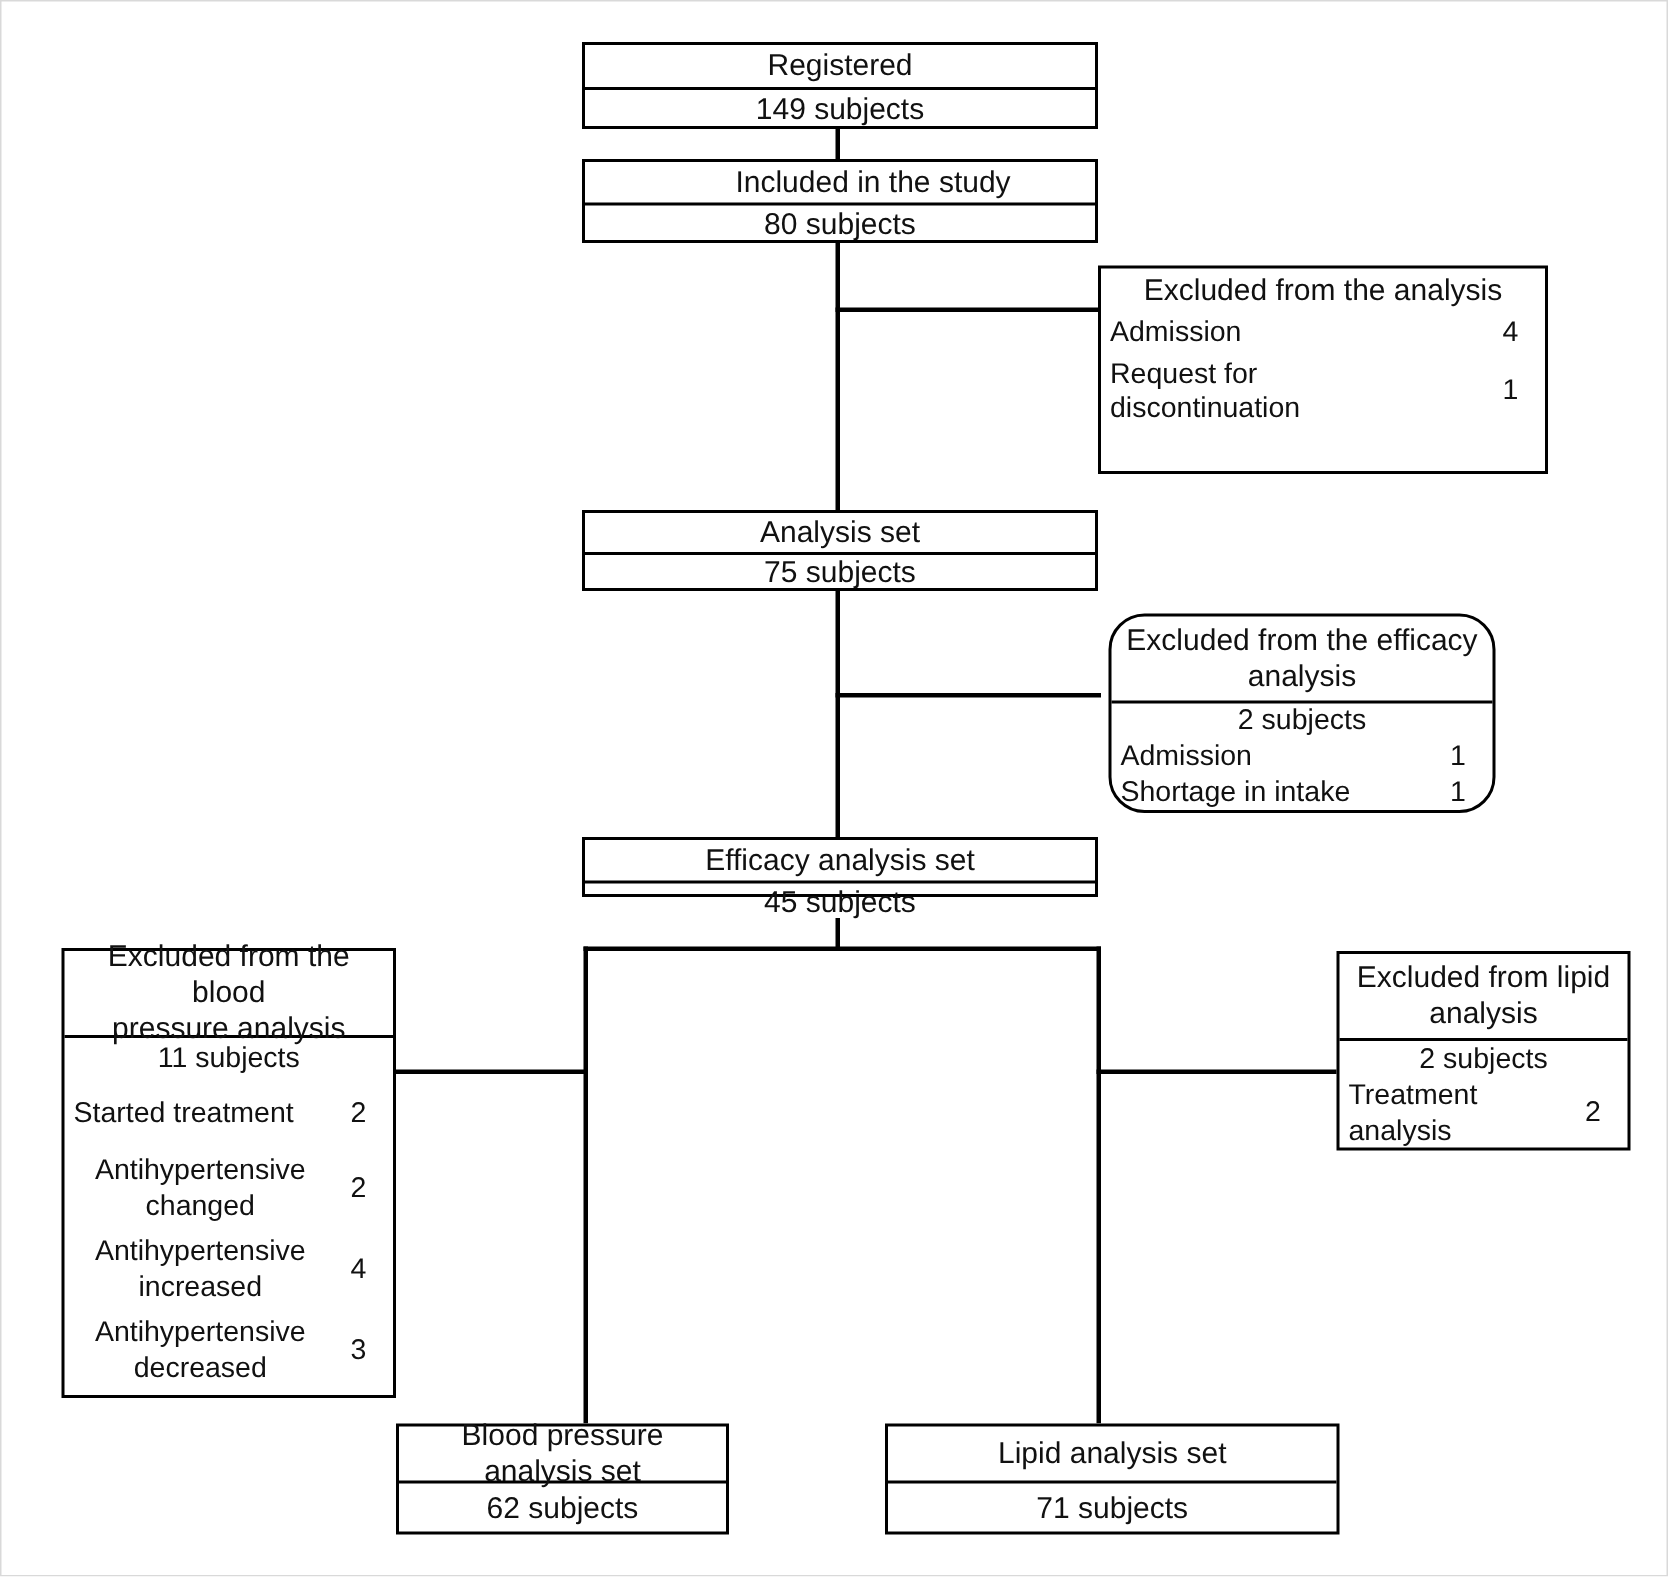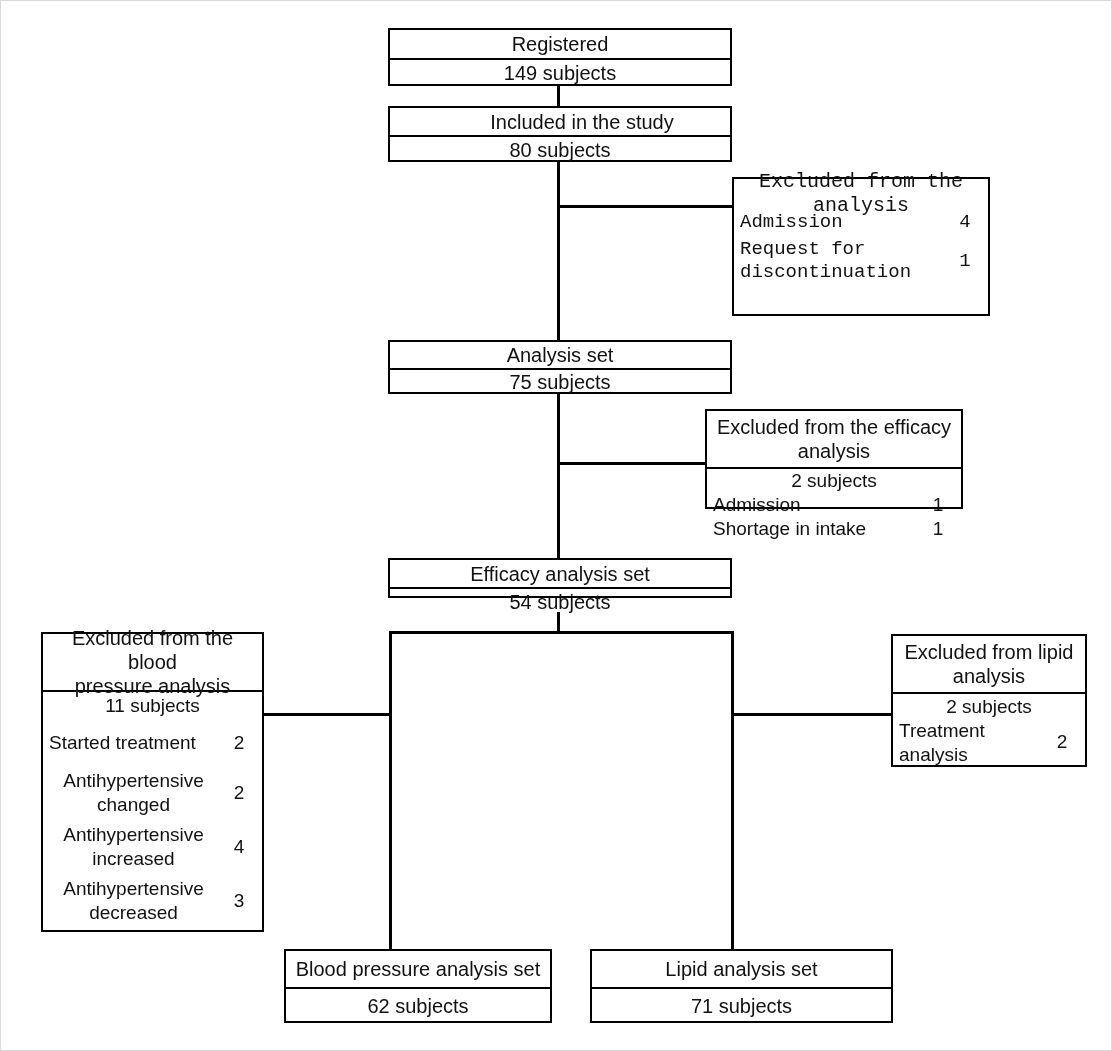--- a/index.html
+++ b/index.html
@@ -130,49 +130,49 @@
     <div class="row divider" style="height:27px;">80 subjects</div>
   </div>
 
   <div class="box" style="left:387px; top:339px; width:344px; height:54px;">
     <div class="row" style="height:26px;">Analysis set</div>
     <div class="row divider" style="height:26px;">75 subjects</div>
   </div>
 
   <div class="box" style="left:387px; top:557px; width:344px; height:40px;">
     <div class="row" style="height:27px;">Efficacy analysis set</div>
-    <div class="row divider" style="height:27px;">54 subjects</div>
-  </div>
-
-  <div class="box" style="left:263px; top:948px; width:268px; height:74px;margin-left:20px;">
+    <div class="row divider" style="height:27px;">45 subjects</div>
+  </div>
+
+  <div class="box" style="left:263px; top:948px; width:222px; height:74px;">
     <div class="row" style="height:36px;">Blood pressure analysis set</div>
     <div class="row divider" style="height:36px;">62 subjects</div>
   </div>
 
   <div class="box" style="left:589px; top:948px; width:303px; height:74px;">
     <div class="row" style="height:36px;">Lipid analysis set</div>
     <div class="row divider" style="height:36px;">71 subjects</div>
   </div>
 
-  <div class="box" style="left:731px; top:176px; width:258px; height:139px;font-family:Liberation Mono, monospace;">
+  <div class="box" style="left:731px; top:176px; width:300px; height:139px;">
     <div class="row" style="height:29px;">Excluded from the analysis</div>
     <div class="reason" style="height:28px;">
       <span class="lab">Admission</span>
       <span class="num">4</span>
     </div>
     <div class="reason" style="height:50px;">
       <span class="lab" style="line-height:1.22;">
         <span style="display:block;">Request for</span>
         <span style="display:block;">discontinuation</span>
       </span>
       <span class="num">1</span>
     </div>
   </div>
 
-  <div class="box" style="left:704px; top:408px; width:258px; height:100px;">
+  <div class="box" style="left:738px; top:408px; width:258px; height:133px;border-radius:24px;">
     <div class="row hdr2" style="height:56px;">
       <span>Excluded from the efficacy</span>
       <span>analysis</span>
     </div>
     <div class="subj-line" style="height:26px; border-top:2px solid #000;">2 subjects</div>
     <div class="reason" style="height:24px;">
       <span class="lab">Admission</span>
       <span class="num">1</span>
     </div>
     <div class="reason" style="height:24px;">

